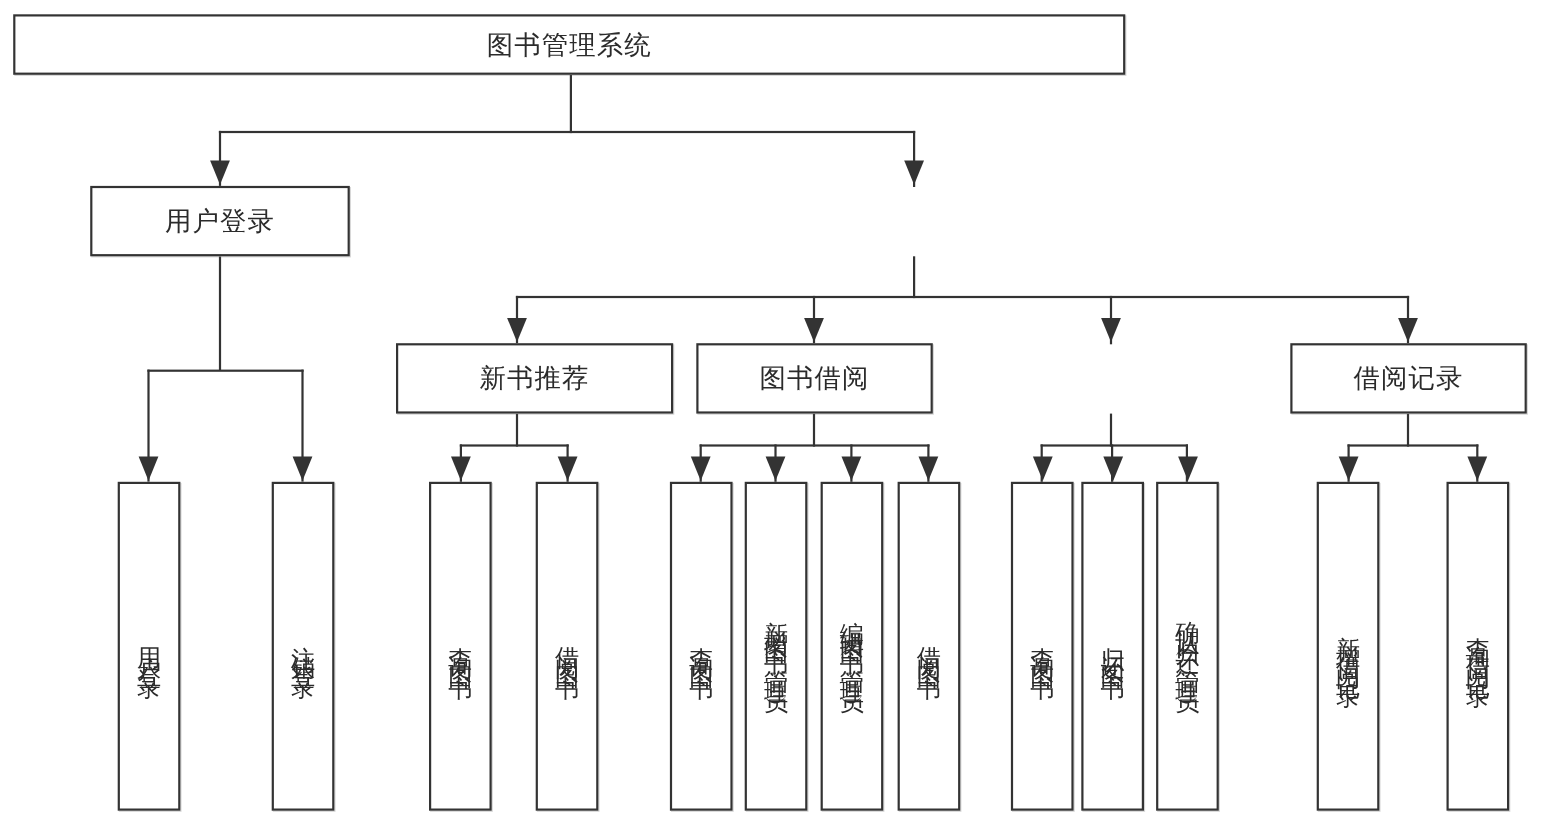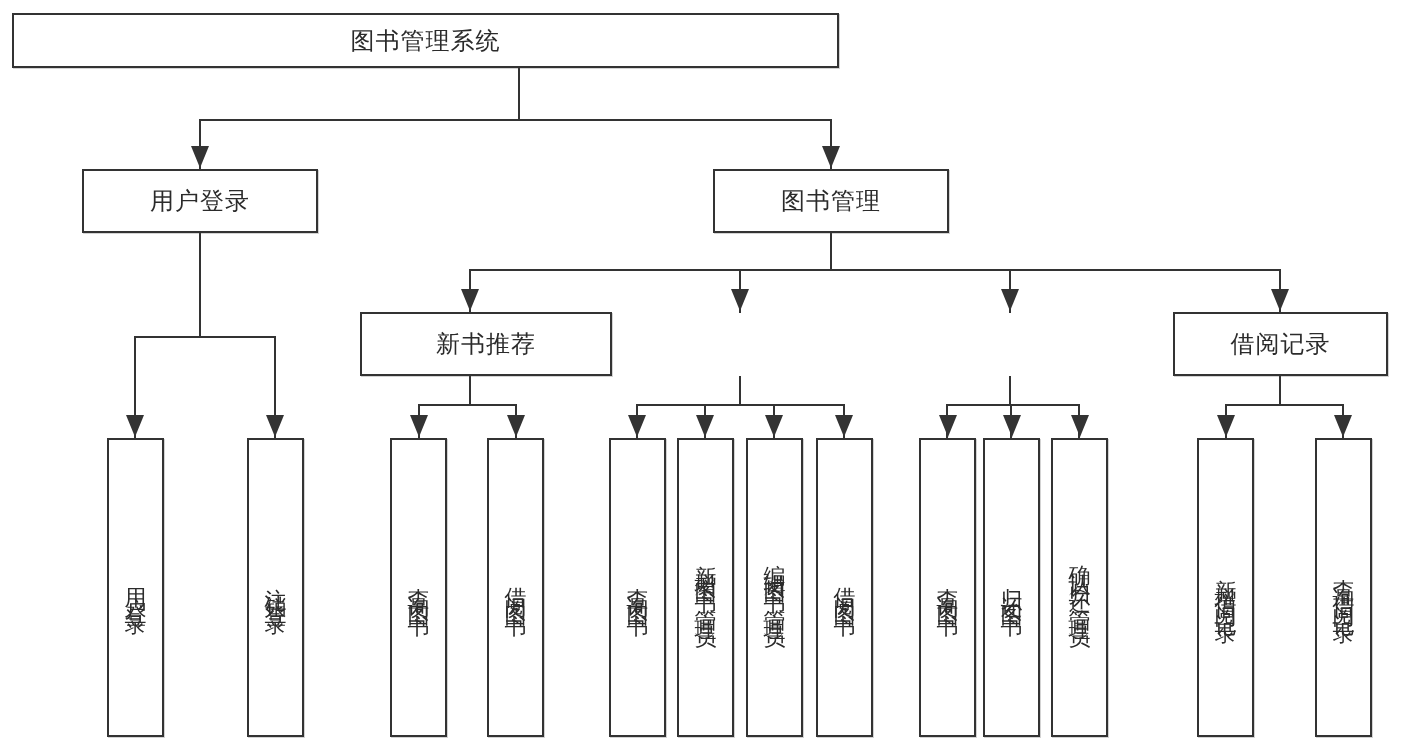--- a/index.html
+++ b/index.html
@@ -113,26 +113,26 @@
   <div class="arrow" style="left:1003px;top:415px;"></div>
   <div class="arrow" style="left:1071px;top:415px;"></div>
 
   <div class="vline" style="left:1279px;top:376px;height:30px;"></div>
   <div class="hline" style="left:1225px;top:404px;width:119px;"></div>
   <div class="vline" style="left:1225px;top:404px;height:35px;"></div>
   <div class="vline" style="left:1342px;top:404px;height:35px;"></div>
   <div class="arrow" style="left:1217px;top:415px;"></div>
   <div class="arrow" style="left:1334px;top:415px;"></div>
 
-  <div class="node" style="left:12px;top:13px;width:827px;height:55px;">图书管理系统</div>
+  <div class="node" style="left:12px;top:13px;width:1011px;height:55px;">图书管理系统</div>
 
   <div class="node" style="left:82px;top:169px;width:236px;height:64px;">用户登录</div>
-  <div class="node" style="left:713px;top:169px;width:236px;height:64px;">图书管理</div>
 
   <div class="node" style="left:360px;top:312px;width:252px;height:64px;">新书推荐</div>
+  <div class="node" style="left:633px;top:312px;width:215px;height:64px;">图书借阅</div>
   <div class="node" style="left:1173px;top:312px;width:215px;height:64px;">借阅记录</div>
 
   <div class="node leaf" style="left:107px;top:438px;width:57px;height:299px;">
     <span class="vtext">用户登录</span>
   </div>
   <div class="node leaf" style="left:247px;top:438px;width:57px;height:299px;">
     <span class="vtext">注销登录</span>
   </div>
 
   <div class="node leaf" style="left:390px;top:438px;width:57px;height:299px;">

